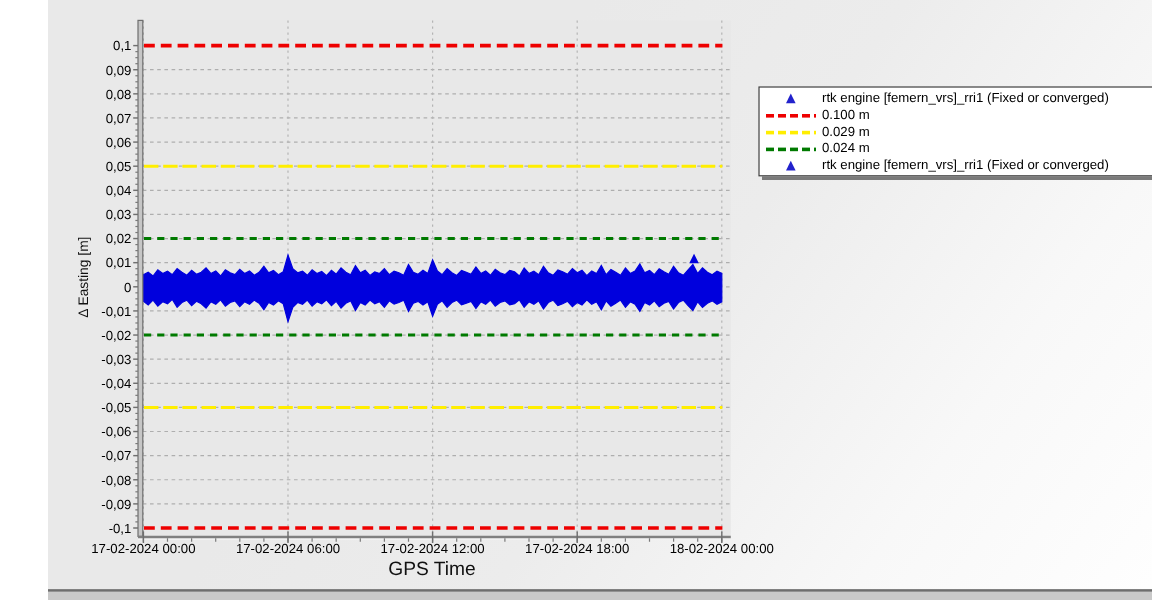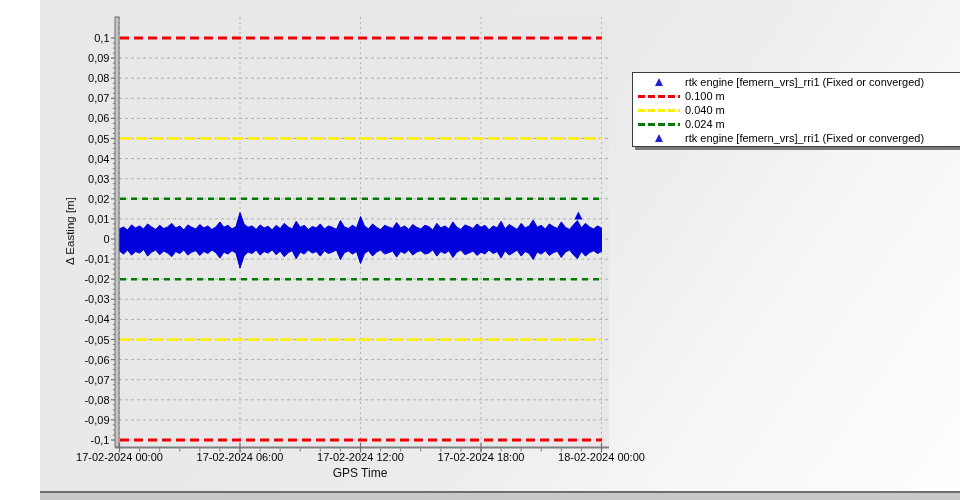--- a/index.html
+++ b/index.html
@@ -3,21 +3,21 @@
 <meta charset="utf-8">
 <style>
   html,body{margin:0;padding:0;background:#ffffff;}
   .window{position:relative;width:960px;height:500px;background:#c9c9c9;overflow:hidden;
           font-family:"Liberation Sans",sans-serif;margin-left:40px;}
   .panel{position:absolute;left:0;top:0;width:957px;height:491px;
          background:linear-gradient(125deg,#e9e9e9 35%,#ececec 55%,#f8f8f8 78%,#ffffff 100%);
          border-bottom:2px solid #6e6e6e;border-right:2px solid #979797;}
   svg text{font-family:"Liberation Sans",sans-serif;font-size:11px;fill:#000000;}
   .xtitle{position:absolute;left:79px;top:466px;width:482px;text-align:center;
-          font-size:12px;color:#111;}
+          font-size:16px;color:#111;}
   .ytitle{position:absolute;left:30px;top:231px;transform:translate(-50%,-50%) rotate(-90deg);
           white-space:nowrap;font-size:11.5px;color:#111;}
   .legend{position:absolute;left:592px;top:72px;width:363px;background:#ffffff;
           border:1px solid #3c3c3c;box-shadow:3px 3px 0 #7a7a7a;padding:2px 0 1px 0;}
   .lrow{display:flex;align-items:center;height:14px;}
   .lmark{width:52px;display:flex;justify-content:center;align-items:center;flex:0 0 52px;}
   .ltext{font-size:11px;color:#000;white-space:nowrap;}
   .tri{width:0;height:0;border-left:4.5px solid transparent;border-right:4.5px solid transparent;
        border-bottom:8px solid #2222cc;}
   .dashline{width:42px;height:3px;}
@@ -217,21 +217,21 @@
         <div class="lrow">
           <span class="lmark">
             <span class="dashline" style="background: repeating-linear-gradient(90deg, rgb(238, 0, 0) 0px, rgb(238, 0, 0) 7px, transparent 7px, transparent 10px);"></span>
           </span>
           <span class="ltext">0.100 m</span>
         </div>
         <div class="lrow">
           <span class="lmark">
             <span class="dashline" style="background: repeating-linear-gradient(90deg, rgb(255, 238, 0) 0px, rgb(255, 238, 0) 7px, transparent 7px, transparent 10px);"></span>
           </span>
-          <span class="ltext">0.040 m</span>
+          <span class="ltext">0.029 m</span>
         </div>
         <div class="lrow">
           <span class="lmark">
             <span class="dashline" style="background: repeating-linear-gradient(90deg, rgb(0, 122, 0) 0px, rgb(0, 122, 0) 7px, transparent 7px, transparent 10px);"></span>
           </span>
           <span class="ltext">0.024 m</span>
         </div>
         <div class="lrow">
           <span class="lmark">
             <span class="tri" style="border-bottom-color: rgb(34, 34, 204);"></span>

